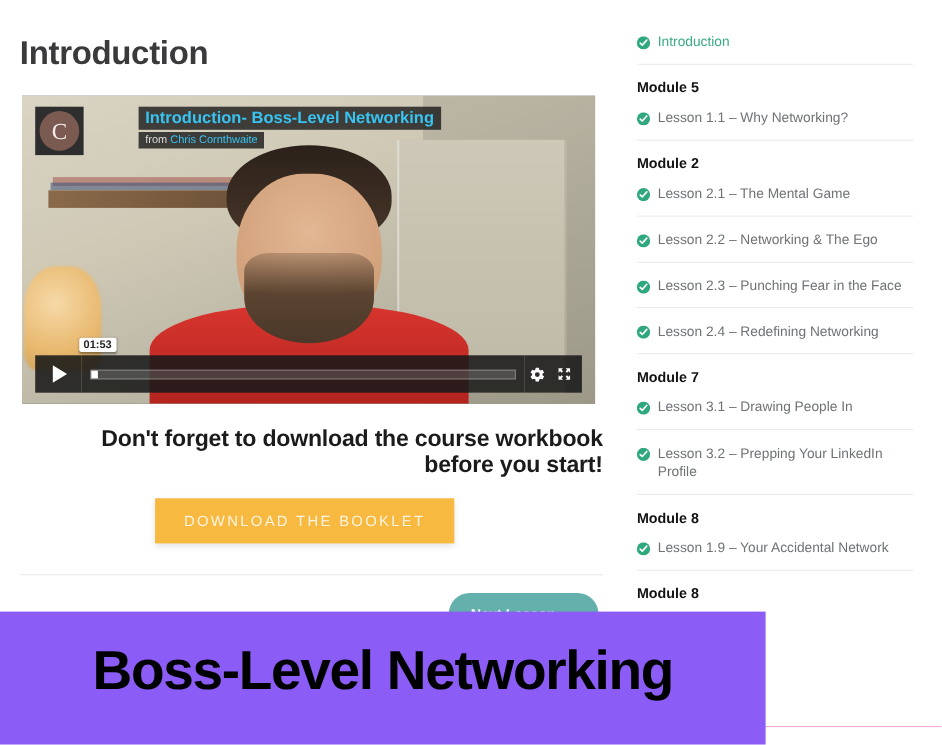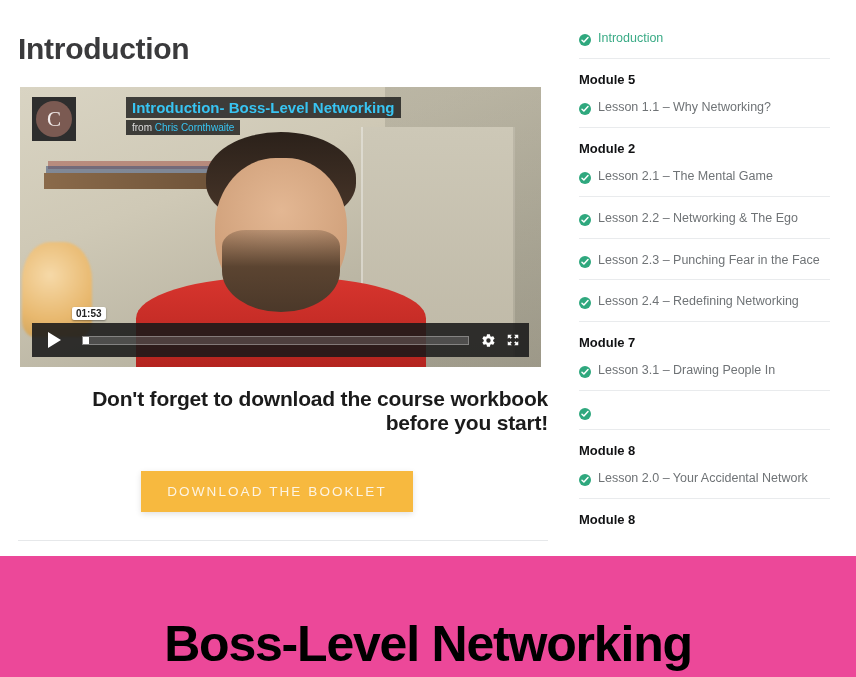--- a/index.html
+++ b/index.html
@@ -248,21 +248,21 @@
   .cta-text {
     margin: 20px 18px 0 18px;
     text-align: right;
     font-size: 21px;
     font-weight: 700;
     color: #1b1b1b;
     line-height: 1.15;
     letter-spacing: -0.2px;
   }
   .cta-btn-row {
-    margin-top: 36px;
+    margin-top: 18px;
     text-align: center;
     padding-right: 12px;
   }
   .download-btn {
     display: inline-block;
     background: #f7b93f;
     color: #fdf4e3;
     border: none;
     font-size: 13.5px;
     letter-spacing: 2.1px;
@@ -335,25 +335,25 @@
   .check {
     flex: 0 0 auto;
     width: 12px; height: 12px;
     margin-top: 2px;
   }
 
   
   #banner {
     position: absolute;
     left: 0; top: 556px;
-    width: 856px;
+    width: 696px;
     height: 121px;
-    background: #ec4899;
-    display: flex;
-    align-items: flex-end;
+    background: #8b5cf6;
+    display: flex;
+    align-items: center;
     justify-content: center;
   }
   .banner-title {
     font-size: 50px;
     font-weight: 700;
     color: #000000;
     letter-spacing: -1.2px;
     text-align: center;
     line-height: 1;
     margin: 0;
@@ -502,29 +502,30 @@
               <path d="M4 8.3l2.5 2.4L12 4.6" stroke="#ffffff" stroke-width="2" fill="none" stroke-linecap="round" stroke-linejoin="round"></path>
             </svg></span>
           <span class="label">Lesson 3.1 – Drawing People In</span>
         </div>
         <div class="side-sep"></div>
         <div class="side-link">
           <span class="check"><svg width="12" height="12" viewBox="0 0 16 16">
               <circle cx="8" cy="8" r="8" fill="#2fa87e"></circle>
               <path d="M4 8.3l2.5 2.4L12 4.6" stroke="#ffffff" stroke-width="2" fill="none" stroke-linecap="round" stroke-linejoin="round"></path>
             </svg></span>
+          <span class="label">Lesson 3.2 – Prepping Your LinkedIn Profile</span>
         </div>
         <div class="side-sep"></div>
         <div class="module-title">Module 8</div>
         <div class="side-link">
           <span class="check"><svg width="12" height="12" viewBox="0 0 16 16">
               <circle cx="8" cy="8" r="8" fill="#2fa87e"></circle>
               <path d="M4 8.3l2.5 2.4L12 4.6" stroke="#ffffff" stroke-width="2" fill="none" stroke-linecap="round" stroke-linejoin="round"></path>
             </svg></span>
-          <span class="label">Lesson 2.0 – Your Accidental Network</span>
+          <span class="label">Lesson 1.9 – Your Accidental Network</span>
         </div>
         <div class="side-sep"></div>
         <div class="module-title">Module 8</div>
       </div>
   </div>
 </div>
 
 <div id="banner">
   <div class="banner-title">Boss-Level Networking</div>
 </div>

